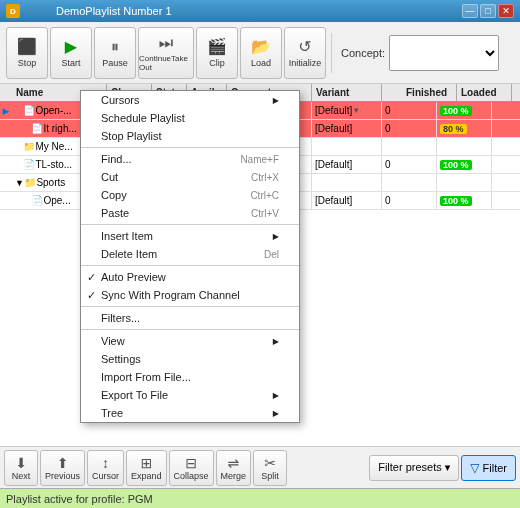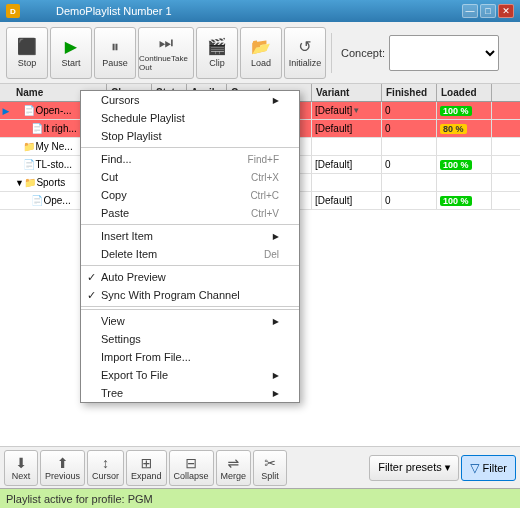--- a/index.html
+++ b/index.html
@@ -202,21 +202,21 @@
     .badge-green { background: #00cc00; color: white; padding: 0 3px; border-radius: 2px; font-size: 9px; font-weight: bold; }
     .badge-yellow { background: #ffcc00; color: #333; padding: 0 3px; border-radius: 2px; font-size: 9px; font-weight: bold; }
 
     .row-indicator { width: 12px; min-width: 12px; display: flex; align-items: center; justify-content: center; font-size: 9px; color: #0078d4; }
     .col-h-name { width: 95px; min-width: 95px; }
     .col-h-chan { width: 45px; min-width: 45px; }
     .col-h-stat { width: 35px; min-width: 35px; }
     .col-h-avail { width: 40px; min-width: 40px; }
     .col-h-concept { width: 85px; min-width: 85px; }
     .col-h-variant { width: 70px; min-width: 70px; text-align: center; }
-    .col-h-finished { width: 55px; min-width: 55px; }
+    .col-h-finished { width: 55px; min-width: 55px; margin-left: 20px; }
     .col-h-loaded { width: 55px; min-width: 55px; }
     .row-ind-space { width: 12px; min-width: 12px; }
   </style>
 </head>
 <body>
 
 <div class="title-bar">
   <div class="title-bar-left">
     <div class="title-bar-icon">D</div>
     <span class="title-bar-text">DemoPlaylist Number 1</span>
@@ -389,21 +389,21 @@
 
   </div>
 
   <div class="context-menu">
     <div class="cm-item has-sub">Cursors</div>
     <div class="cm-item">Schedule Playlist</div>
     <div class="cm-item">Stop Playlist</div>
     <div class="cm-separator"></div>
     <div class="cm-item">
       <span>Find...</span>
-      <span class="cm-shortcut">Find+F</span>
+      <span class="cm-shortcut">Name+F</span>
     </div>
     <div class="cm-item">
       <span>Cut</span>
       <span class="cm-shortcut">Ctrl+X</span>
     </div>
     <div class="cm-item">
       <span>Copy</span>
       <span class="cm-shortcut">Ctrl+C</span>
     </div>
     <div class="cm-item">
@@ -413,20 +413,21 @@
     <div class="cm-separator"></div>
     <div class="cm-item has-sub">Insert Item</div>
     <div class="cm-item">
       <span>Delete Item</span>
       <span class="cm-shortcut">Del</span>
     </div>
     <div class="cm-separator"></div>
     <div class="cm-item checked" style="padding-left:20px;">Auto Preview</div>
     <div class="cm-item checked" style="padding-left:20px;">Sync With Program Channel</div>
     <div class="cm-separator"></div>
+    <div class="cm-item">Filters...</div>
     <div class="cm-separator"></div>
     <div class="cm-item has-sub">View</div>
     <div class="cm-item">Settings</div>
     <div class="cm-item">Import From File...</div>
     <div class="cm-item has-sub">Export To File</div>
     <div class="cm-item has-sub">Tree</div>
   </div>
 </div>
 
 <div class="bottom-toolbar">

